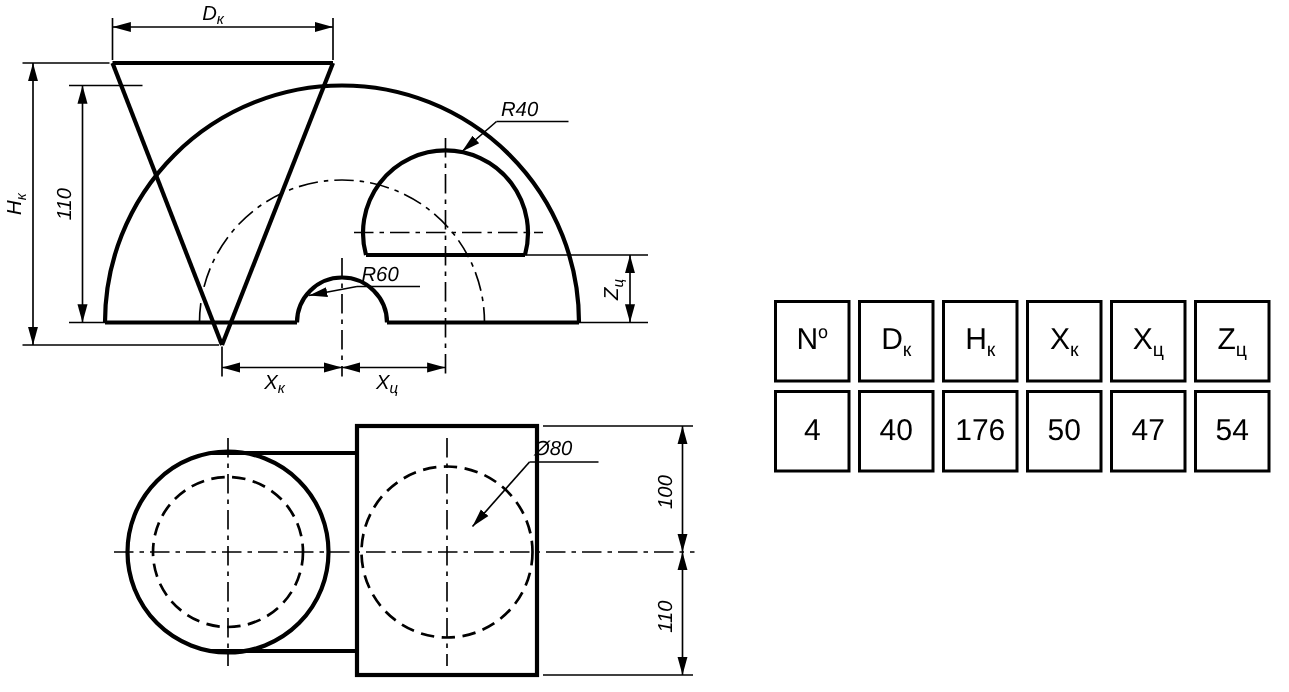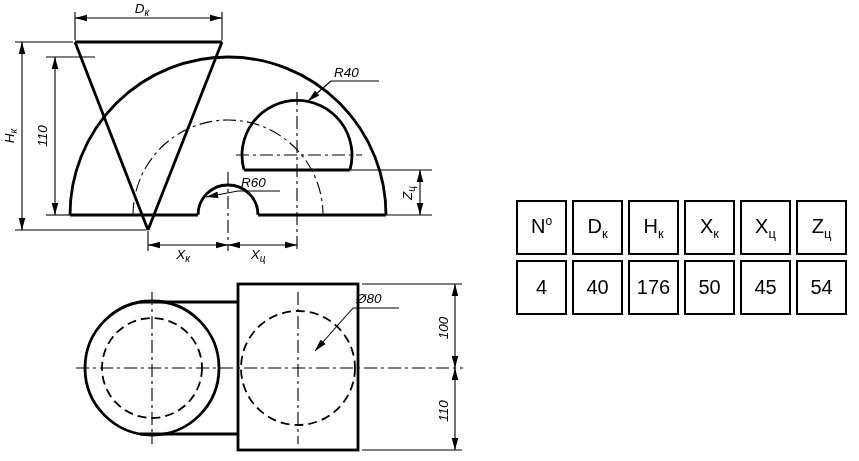--- a/index.html
+++ b/index.html
@@ -155,17 +155,17 @@
       <td><span>H</span><sup></sup><sub>к</sub></td>
       <td><span>X</span><sup></sup><sub>к</sub></td>
       <td><span>X</span><sup></sup><sub>ц</sub></td>
       <td><span>Z</span><sup></sup><sub>ц</sub></td>
     </tr>
     <tr>
       <td>4</td>
       <td>40</td>
       <td>176</td>
       <td>50</td>
-      <td>45</td>
+      <td>47</td>
       <td>54</td>
     </tr>
   </tbody>
 </table>
 
 </body></html>

